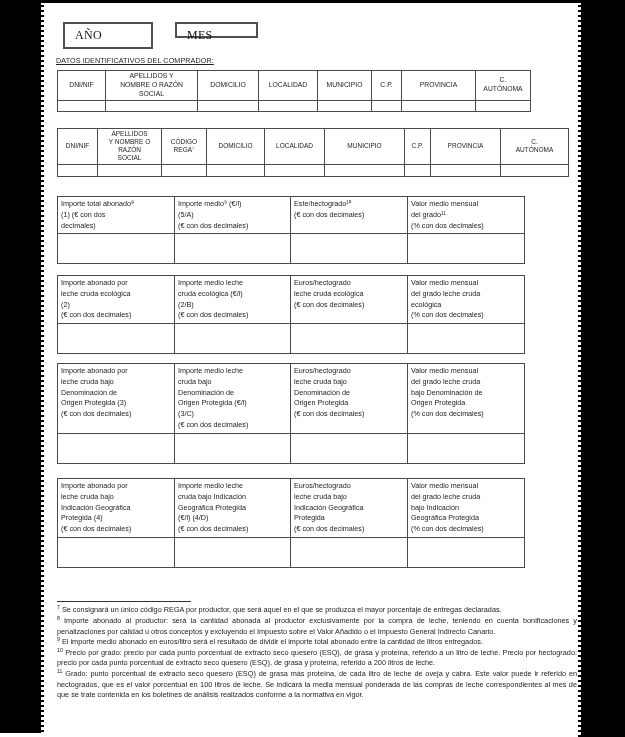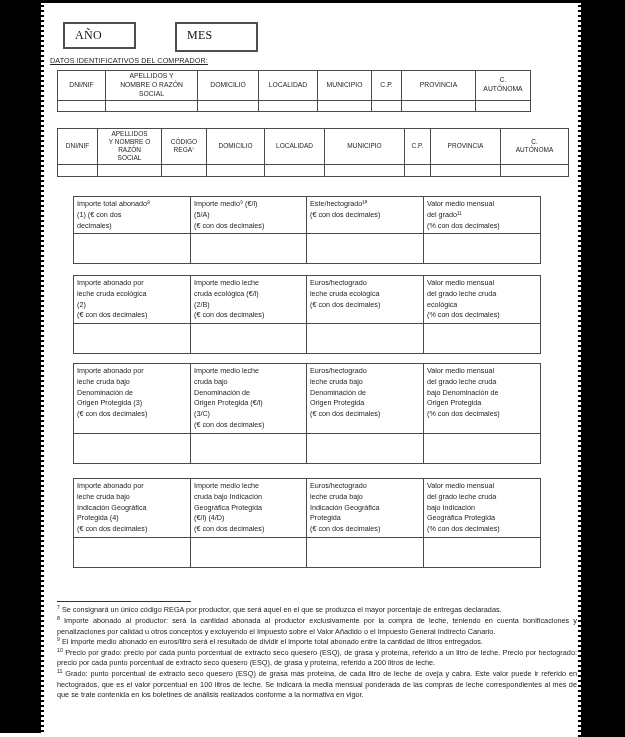--- a/index.html
+++ b/index.html
@@ -14,48 +14,48 @@
     background:repeating-linear-gradient(to bottom, #000 0 2px, transparent 2px 5px);
   }
   .strip-right { position:absolute; right:0; top:0; width:44px; height:737px; background:#000; }
   .strip-right::before {
     content:""; position:absolute; left:-3px; top:0; width:3px; height:100%;
     background:repeating-linear-gradient(to bottom, #000 0 2px, transparent 2px 5px);
   }
   .top-line { position:absolute; left:0; top:0; width:100%; height:3px; background:#000; }
 
   .fill-box { position:absolute; border:2px solid #4f4f4f; background:#fff; }
-  .box-year  { left:63px;  top:22px; width:73px; height:27px; }
-  .box-month { left:175px; top:22px; width:83px; height:30px; }
+  .box-year  { left:63px;  top:22px; width:90px; height:27px; }
+  .box-month { left:175px; top:22px; width:83px; height:16px; }
   .fill-box .box-label {
     font-family:"Liberation Serif", serif; font-size:12px; color:#111;
     padding:4px 0 0 10px; letter-spacing:0.3px;
   }
 
   .section-title {
-    position:absolute; left:50px; font-size:7.2px; color:#222;
+    position:absolute; left:56px; font-size:7.2px; color:#222;
     text-decoration:underline; letter-spacing:0.1px; white-space:nowrap;
   }
   .title-buyer { top:56px; }
   .title-producer { top:116px; }
 
   table { border-collapse:collapse; table-layout:fixed; position:absolute; background:#fff; }
   td { border:1px solid #4a4a4a; overflow:hidden; }
 
   .idtable td {
     font-size:6.8px; line-height:1.32; text-align:center; vertical-align:middle;
     white-space:pre-line; padding:1px 1px; color:#222;
   }
   .buyer-table { left:57px; top:70px; width:473px; }
   .buyer-table tr.empty td { height:11px; }
   .producer-table { left:57px; top:128px; width:511px; }
   .producer-table td { font-size:6.5px; line-height:1.25; }
   .producer-table tr.empty td { height:12px; }
 
-  .block { left:73px; width:467px;padding-left:47px; }
+  .block { left:57px; width:467px;padding-left:47px; }
   .block td {
     font-size:7.2px; line-height:1.5; text-align:left; vertical-align:top;
     white-space:pre-line; padding:2px 3px; color:#222;
   }
   .block tr.empty td { height:30px; }
   .block-1 { top:196px; }
   .block-2 { top:275px; }
   .block-3 { top:363px; }
   .block-4 { top:478px; }
 

